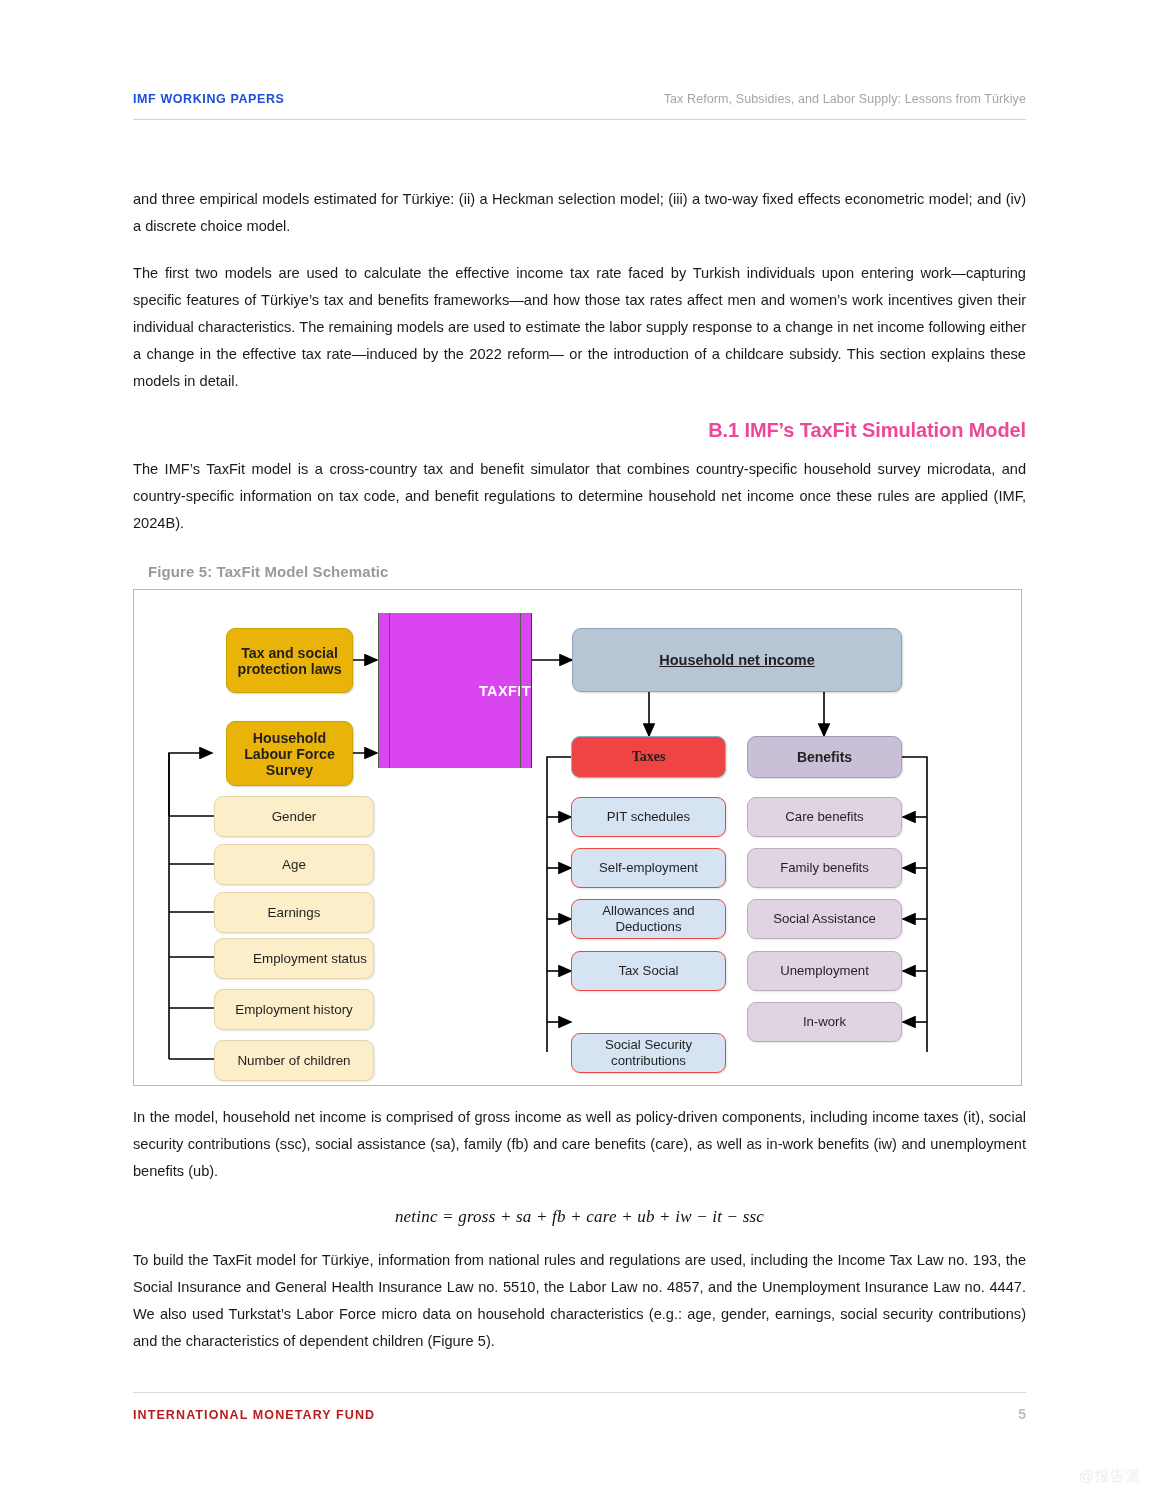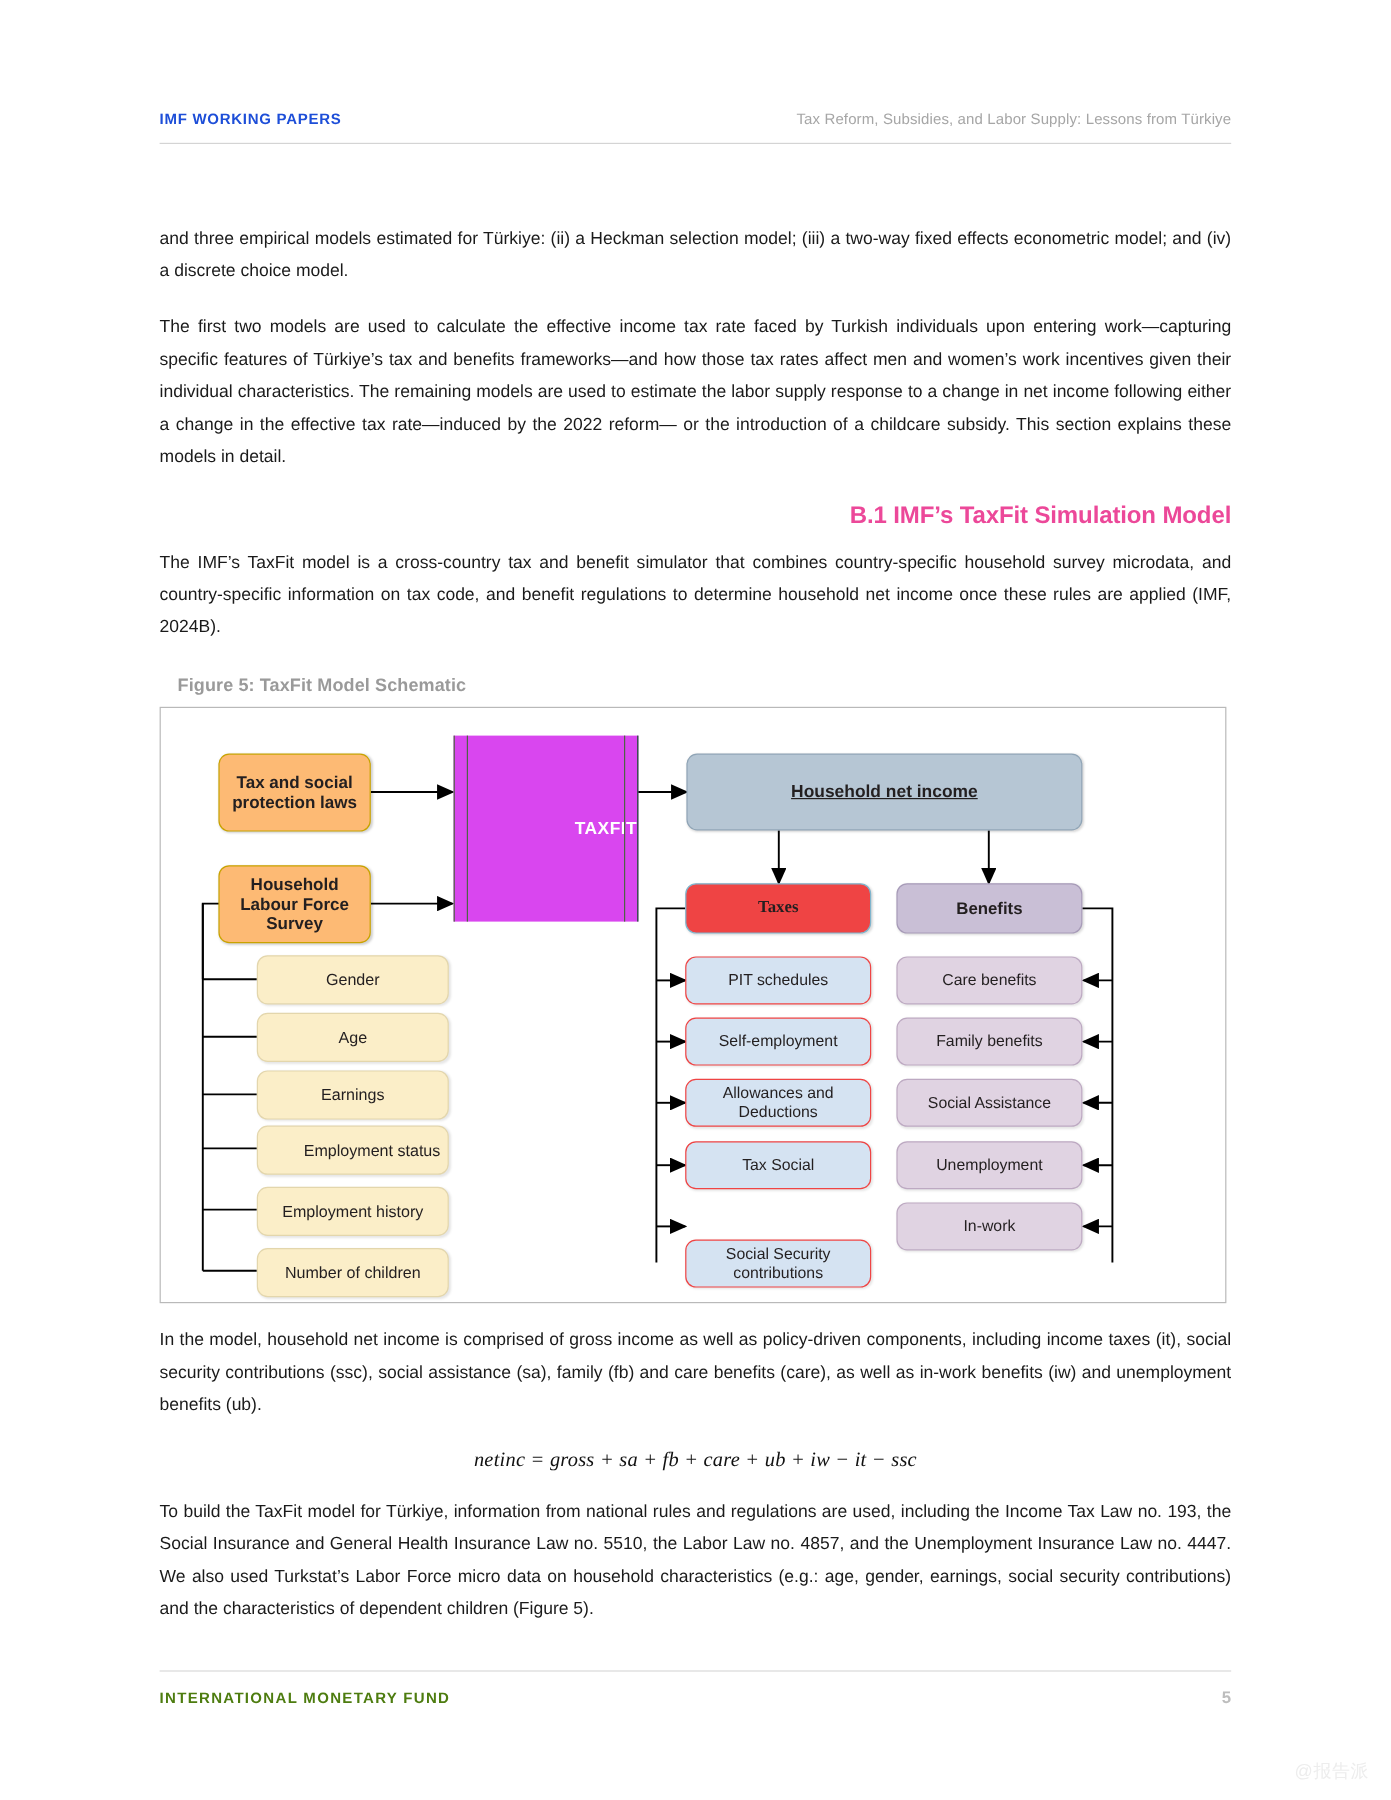--- a/index.html
+++ b/index.html
@@ -111,25 +111,26 @@
     align-items: center;
     justify-content: center;
     text-align: center;
     border-radius: 9px;
     font-size: 13.2px;
     line-height: 16px;
     color: #231f20;
   }
 
   .node-source {
-    background: #fdba74;
+    background: #eab308;
     border: 1px solid #c9a300;
     font-weight: bold;
     font-size: 14.2px;
     box-shadow: 1px 1px 2px rgba(0,0,0,0.18);
+    margin-left: 44px;
   }
   .node-attr {
     background: #fbeec8;
     border: 1px solid #e3d6ac;
     font-size: 13.4px;
     box-shadow: 1px 1px 2px rgba(0,0,0,0.10);
   }
   .node-netincome {
     background: #b6c6d4;
     border: 1px solid #8fa4b6;
@@ -221,21 +222,21 @@
     top: 1406px;
     width: 893px;
     display: flex;
     align-items: baseline;
     justify-content: space-between;
   }
   .footer-left {
     font-size: 12.5px;
     font-weight: bold;
     letter-spacing: 1.1px;
-    color: #4d7c0f;
+    color: #b91c1c;
   }
   .footer-page {
     font-size: 14px;
     font-weight: bold;
     color: #bdbdbd;
   }
   .watermark {
     position: absolute;
     right: 18px;
     bottom: 14px;

